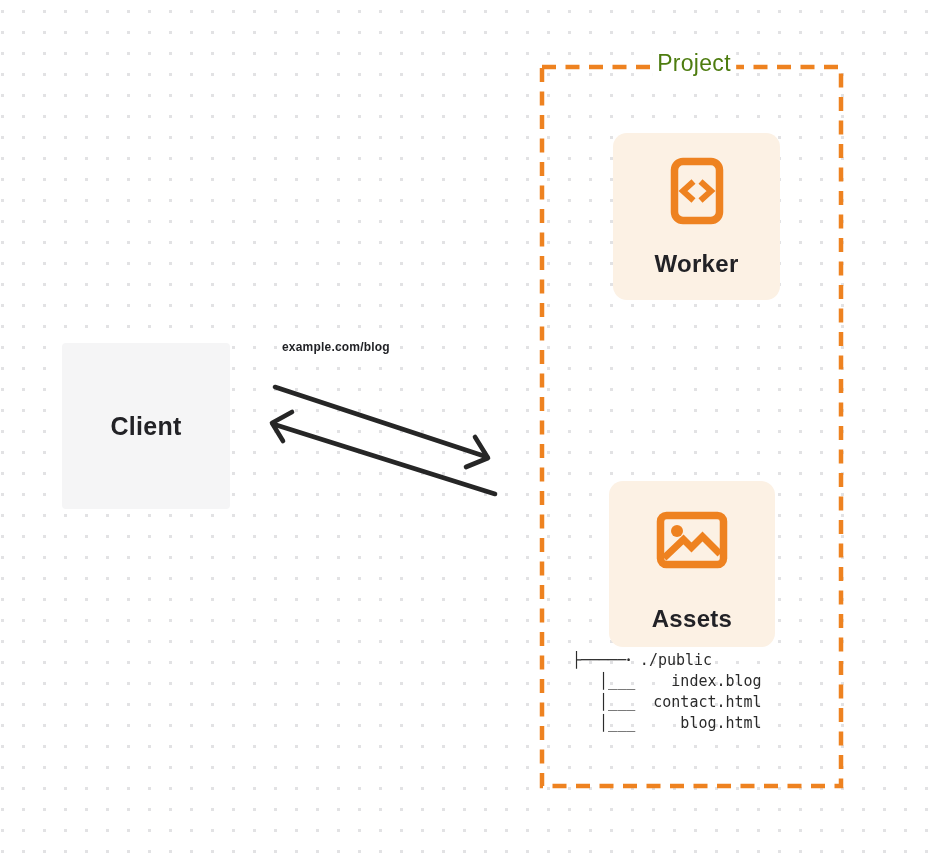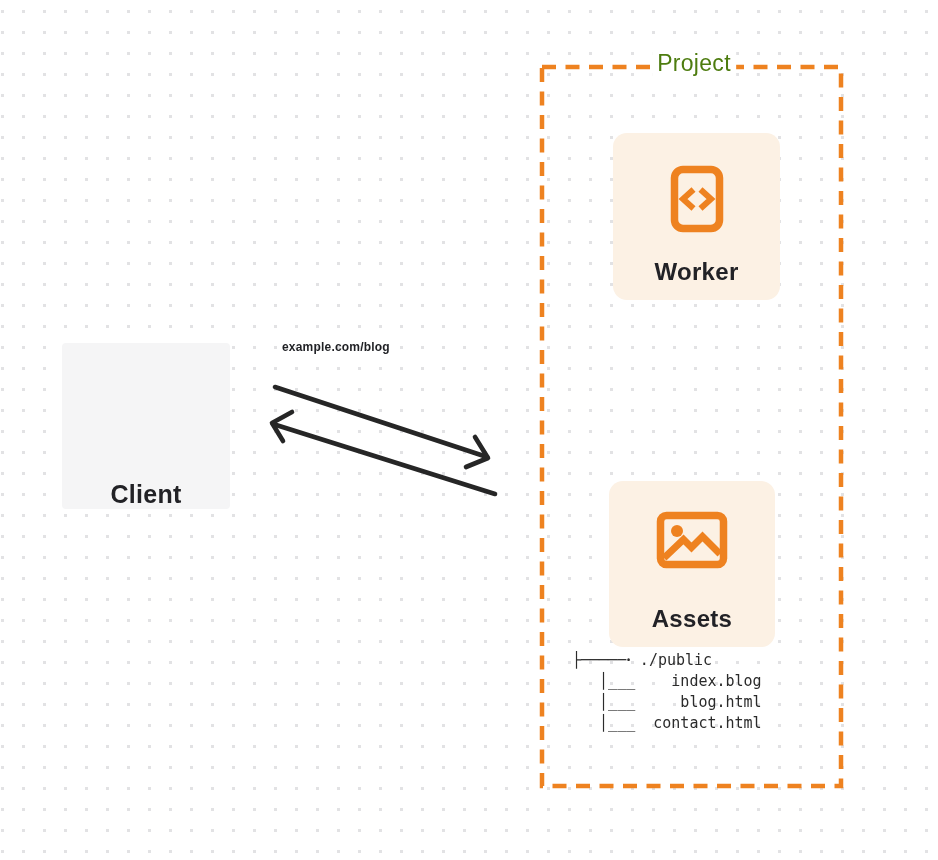--- a/index.html
+++ b/index.html
@@ -20,21 +20,21 @@
     left: 0; top: 0;
     width: 938px; height: 860px;
   }
   .client-box {
     position: absolute;
     left: 62px; top: 343px;
     width: 168px; height: 166px;
     background: #f5f5f6;
     border-radius: 4px;
     display: flex;
-    align-items: flex-end;
+    align-items: center;
     justify-content: center;
   }
   .client-label {
     font-size: 25px;
     font-weight: bold;
     color: #222226;
     letter-spacing: 0.3px;
   }
   .request-label {
     position: absolute;
@@ -61,21 +61,21 @@
     position: absolute;
     background: #fcf1e4;
     border-radius: 14px;
     display: flex;
     flex-direction: column;
     align-items: center;
   }
   .card-worker {
     left: 613px; top: 133px;
     width: 167px; height: 167px;
-    padding-top: 32px;
+    padding-top: 24px;
   }
   .card-assets {
     left: 609px; top: 481px;
     width: 166px; height: 166px;
     padding-top: 30px;
   }
   .card-label {
     font-size: 24px;
     font-weight: bold;
     color: #222226;
@@ -135,17 +135,17 @@
       <rect x="4.5" y="4.5" width="63" height="49" rx="6" fill="none" stroke="#ee8220" stroke-width="7.5"></rect>
       <circle cx="21" cy="20" r="6" fill="#ee8220"></circle>
       <polyline points="8,47 27.5,28.5 35.5,36.5 46.5,25.5 64,43" fill="none" stroke="#ee8220" stroke-width="7" stroke-linecap="butt" stroke-linejoin="miter"></polyline>
     </svg>
     <span class="card-label">Assets</span>
   </div>
 
   <div class="file-tree">
     <div>├─────ꞏ ./public</div>
     <div>   │___    index.blog</div>
+    <div>   │___  contact.html</div>
     <div>   │___     blog.html</div>
-    <div>   │___  contact.html</div>
   </div>
 
 </div>
 
 </body></html>

